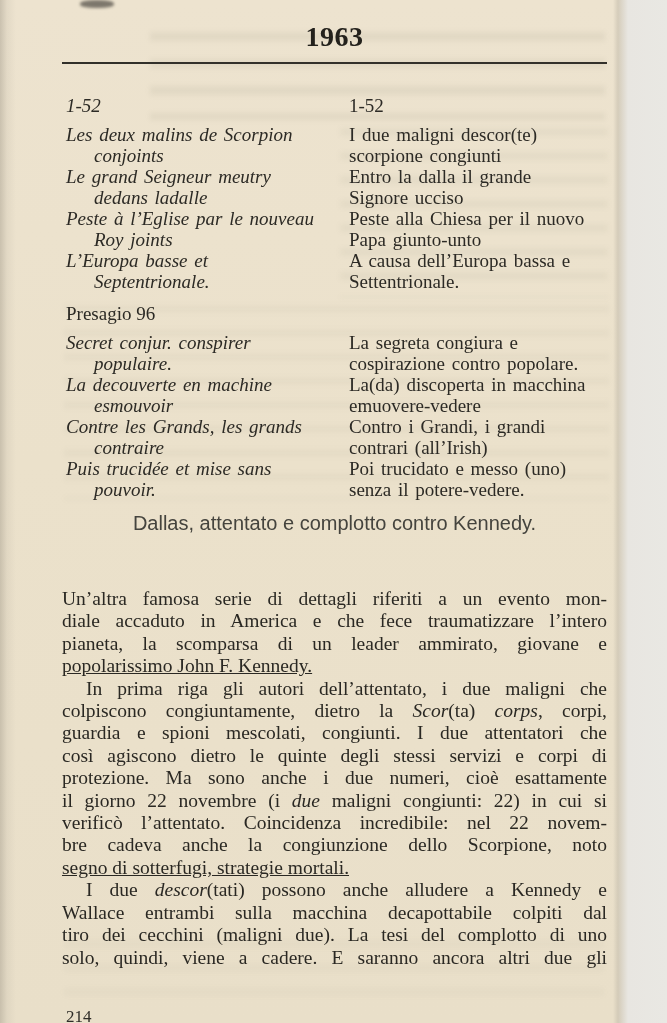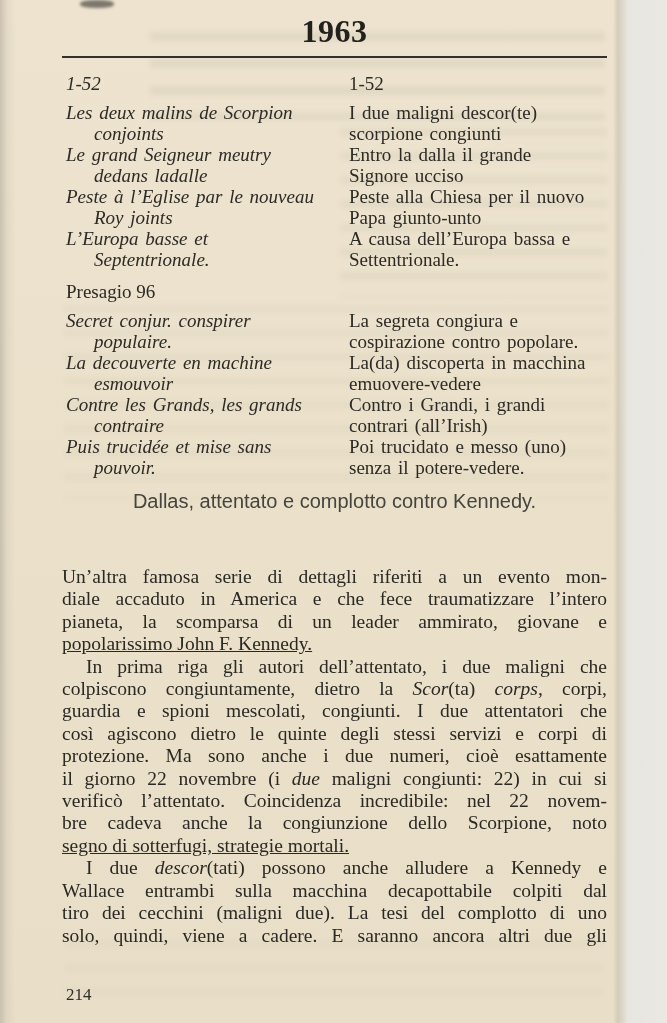--- a/index.html
+++ b/index.html
@@ -26,29 +26,29 @@
     background:repeating-linear-gradient(180deg,rgba(128,126,104,.20) 0 9px,rgba(0,0,0,0) 9px 27px);}
   .b2{left:340px;top:128px;width:268px;height:170px;
     background:repeating-linear-gradient(180deg,rgba(130,132,110,.14) 0 8px,rgba(0,0,0,0) 8px 24px);}
   .b3{left:64px;top:305px;width:545px;height:195px;
     background:repeating-linear-gradient(180deg,rgba(128,126,106,.10) 0 8px,rgba(0,0,0,0) 8px 24px);}
   .b4{left:64px;top:940px;width:540px;height:60px;
     background:repeating-linear-gradient(180deg,rgba(128,126,106,.08) 0 8px,rgba(0,0,0,0) 8px 24px);}
 
   .content{position:relative;padding:0 60px 0 62px;}
 
-  .year{margin:0;padding-top:16px;text-align:center;
-    font-size:32px;font-weight:700;line-height:30px;letter-spacing:.5px;color:#23211c;}
+  .year{margin:0;padding-top:22px;text-align:center;
+    font-size:28px;font-weight:700;line-height:30px;letter-spacing:.5px;color:#23211c;}
   .rule{margin-top:10px;height:2px;background:#32302a;}
 
   .cols{display:flex;}
   .col-l{width:278px;flex:none;padding-left:4px;}
   .col-r{flex:1;padding-left:5px;}
 
-  .refs{margin-top:16px;font-size:19px;line-height:20px;}
+  .refs{margin-top:32px;font-size:19px;line-height:20px;}
   .italic{font-style:italic;}
 
   .verses{margin-top:8px;}
   .vgroup{font-size:19px;line-height:21px;word-spacing:2px;}
   .french{font-style:italic;}
   .vline{white-space:nowrap;}
   .vline.cont{padding-left:28px;}
 
   .presagio{margin-top:12px;padding-left:4px;font-size:19px;line-height:20px;}
 

